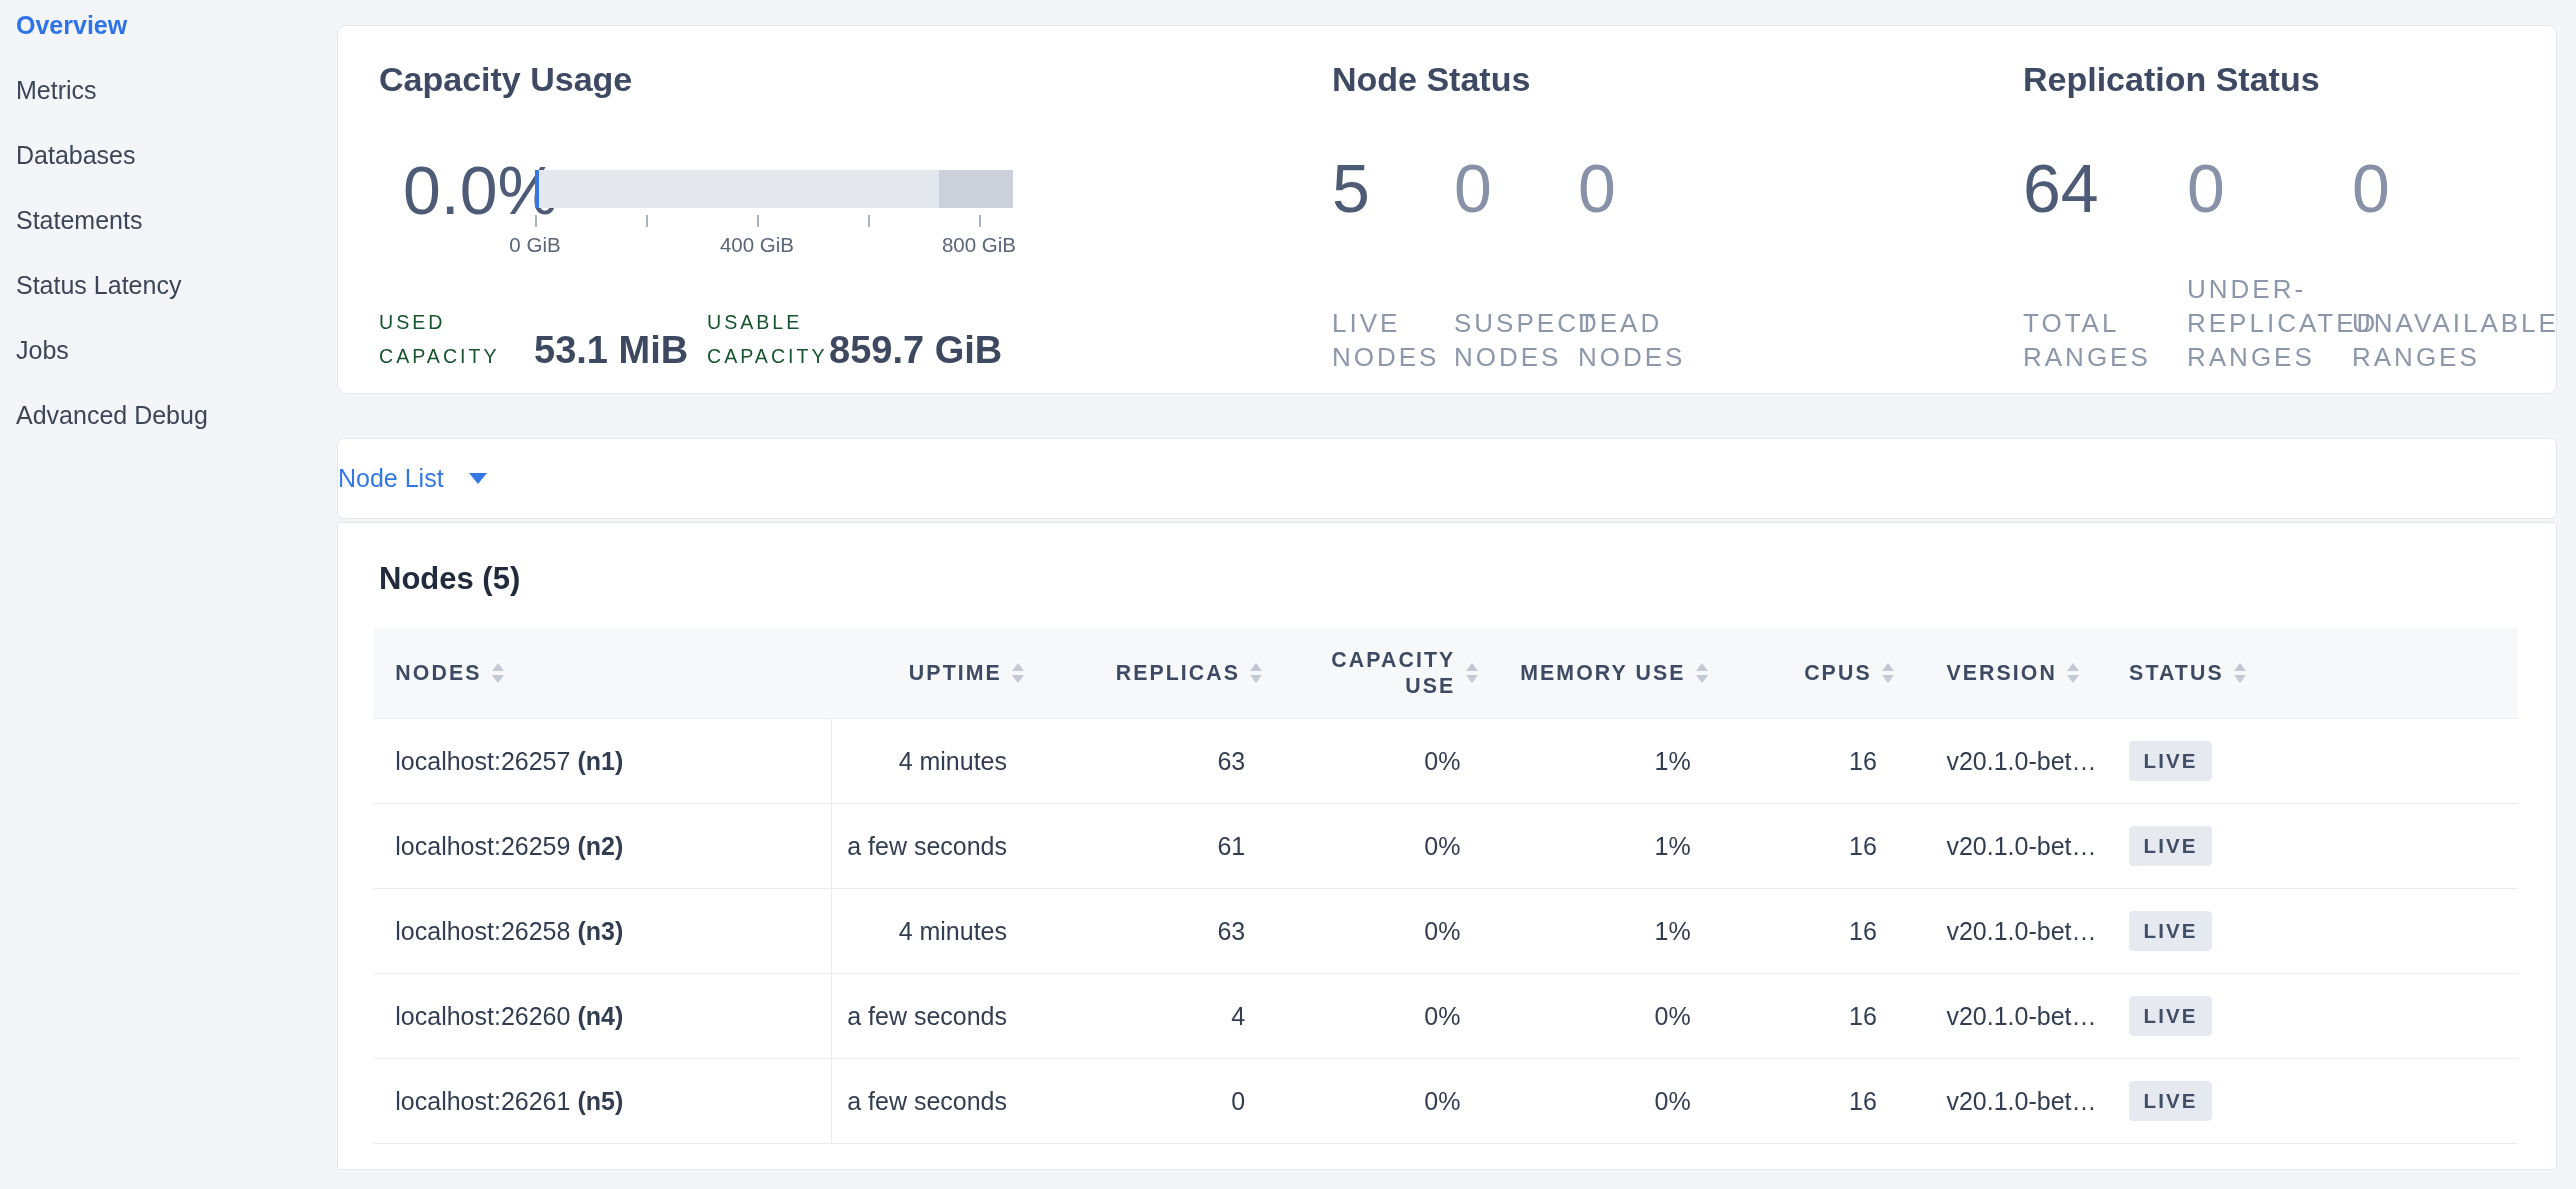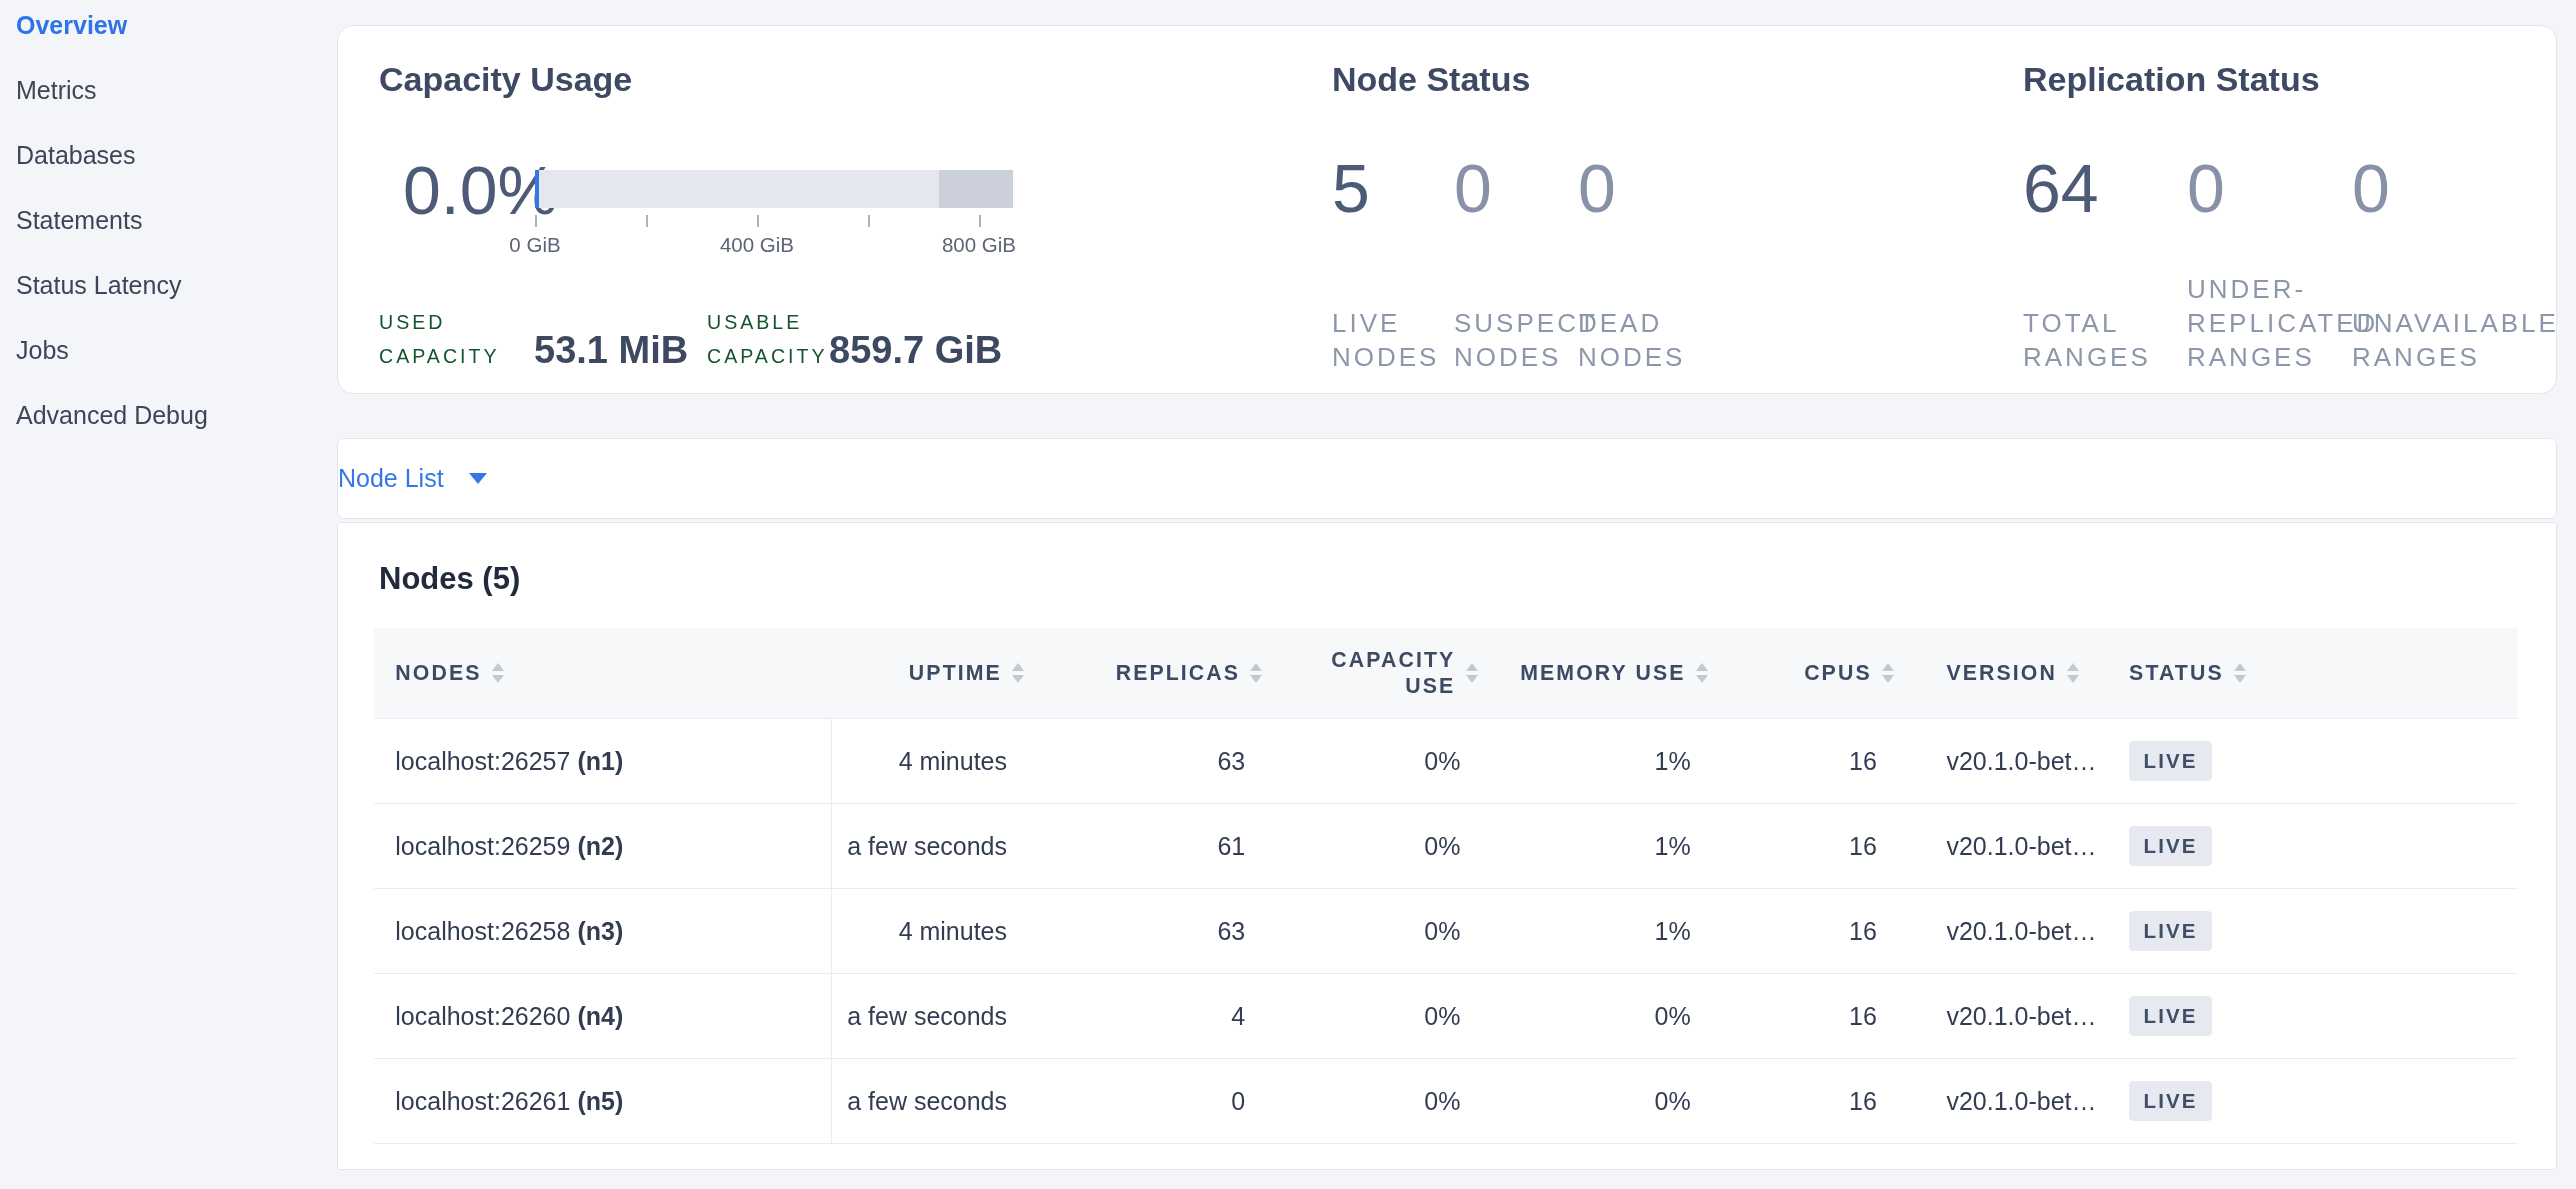--- a/index.html
+++ b/index.html
@@ -12,21 +12,21 @@
   
   .sidebar{position:absolute;left:0;top:0;width:337px;height:100%;}
   .sidebar ul{list-style:none;margin:-6.8px 0 0 0;padding:0;}
   .sidebar li{height:65px;display:flex;align-items:center;padding-left:16px;
     font-size:25px;color:#3c4658;cursor:pointer;white-space:nowrap;}
   .sidebar li.active{color:#2e74e8;font-weight:700;}
   
   .content{position:absolute;left:337px;top:0;width:2220px;height:100%;}
   .card{position:absolute;left:0;width:2220px;background:#ffffff;
     border:0.9px solid #e3e6ec;box-sizing:border-box;}
-  .card.summary{top:25px;height:369px;border-radius:16px;}
+  .card.summary{top:25px;height:369px;border-radius:9px;}
   .card.nodelist{top:438px;height:81px;border-radius:6.8px;display:flex;align-items:center;
     cursor:pointer;}
   .card.nodes{top:522px;height:648px;border-radius:2.6px;}
   
   .sec{position:absolute;top:0;bottom:0;}
   .sec h2{position:absolute;top:34px;margin:0;font-size:34px;font-weight:600;color:#3e4a63;white-space:nowrap;}
   .sec-cap{left:41px;width:947px;}
   .sec-node{left:994px;width:674px;}
   .sec-repl{left:1685px;width:529px;}
   .big-num{position:absolute;left:0;top:130px;font-size:68px;font-weight:500;color:#4d5b77;line-height:68px;margin-left:24px;}

